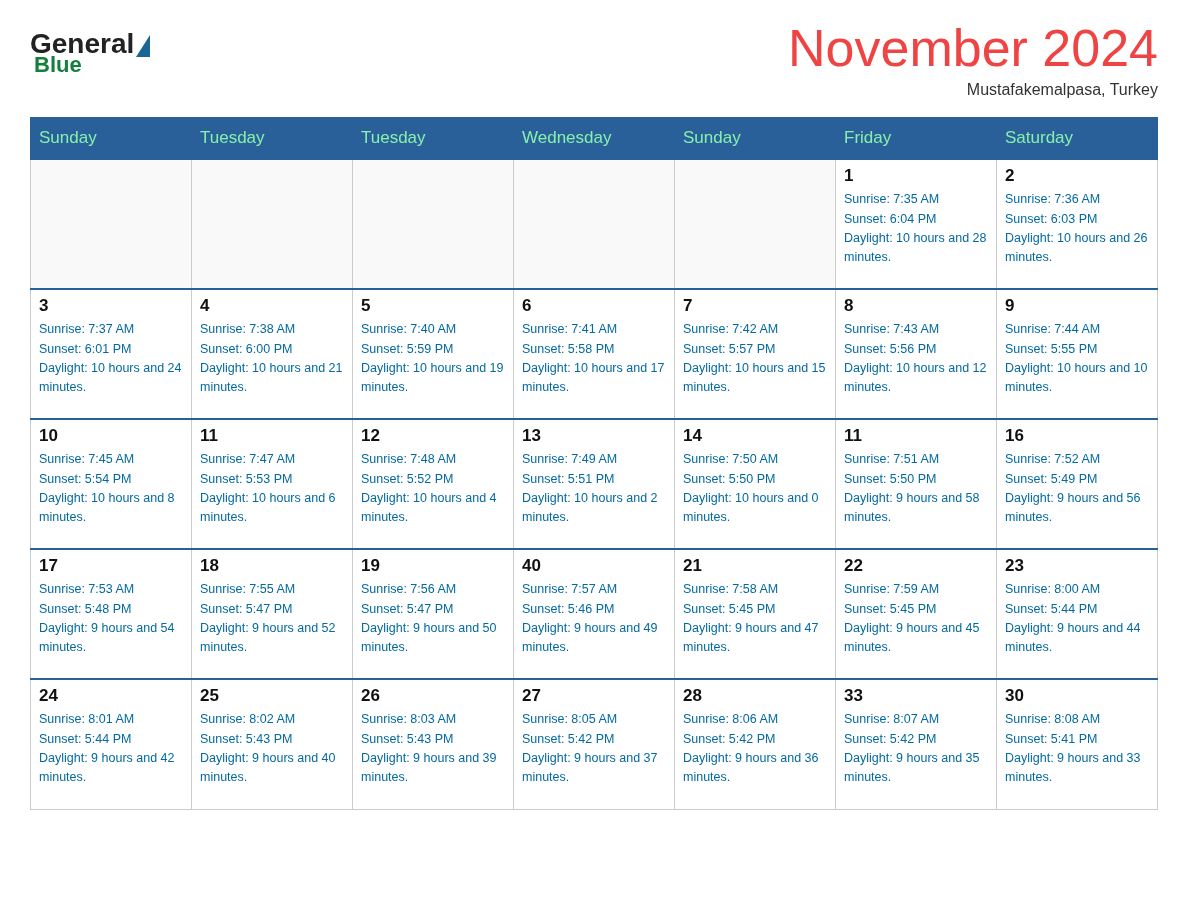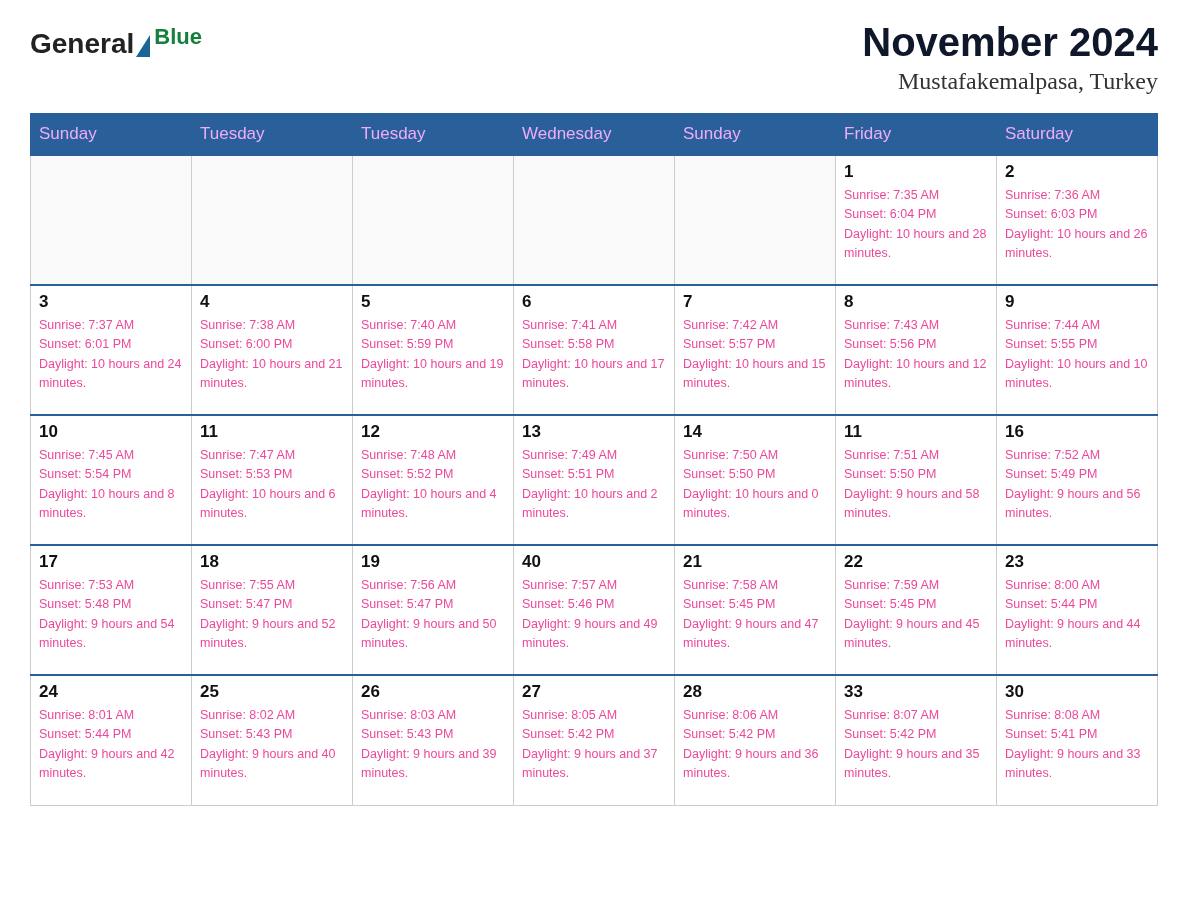--- a/index.html
+++ b/index.html
@@ -12,21 +12,21 @@
       padding: 20px 30px 30px 30px;
     }
     .header {
       display: flex;
       justify-content: space-between;
       align-items: flex-start;
       margin-bottom: 18px;
     }
     .logo {
       display: flex;
-      flex-direction: row;
+      flex-direction: column;
       align-items: flex-start;
       margin-top: 10px;
     }
     .logo-text {
       display: flex;
       align-items: center;
       font-size: 28px;
       font-weight: bold;
       color: #222;
       line-height: 1;
@@ -48,38 +48,37 @@
       color: #15803d;
       font-size: 22px;
       font-weight: bold;
       margin-left: 2px;
       margin-top: -2px;
     }
     .title-area {
       text-align: right;
     }
     .month-title {
-      font-size: 40px;
-      font-weight: 700;
-      color: #0f172a;
+      font-size: 52px;
+      font-weight: 400;
+      color: #ef4444;
       line-height: 1.1;
     }
     .location {
-      font-size: 24px;
+      font-size: 16px;
       color: #333;
       margin-top: 4px;
-      font-family: Liberation Serif, serif;
     }
     .calendar {
       width: 100%;
       border-collapse: collapse;
     }
     .calendar th {
       background-color: #2a6099;
-      color: #f0abfc;
+      color: #86efac;
       padding: 10px 8px;
       font-size: 17px;
       font-weight: normal;
       text-align: left;
       border: 1px solid #2a6099;
     }
     .calendar td {
       border: 1px solid #aaa;
       vertical-align: top;
       padding: 6px 8px;
@@ -95,21 +94,21 @@
     }
     .day-number {
       font-size: 17px;
       font-weight: bold;
       color: #111;
       display: block;
       margin-bottom: 4px;
     }
     .day-info {
       font-size: 12.5px;
-      color: #ec4899;
+      color: #0369a1;
       line-height: 1.55;
     }
     .empty-cell {
       background: #f9f9f9;
     }
   </style>
 </head>
 <body>
 
 <div class="header">

